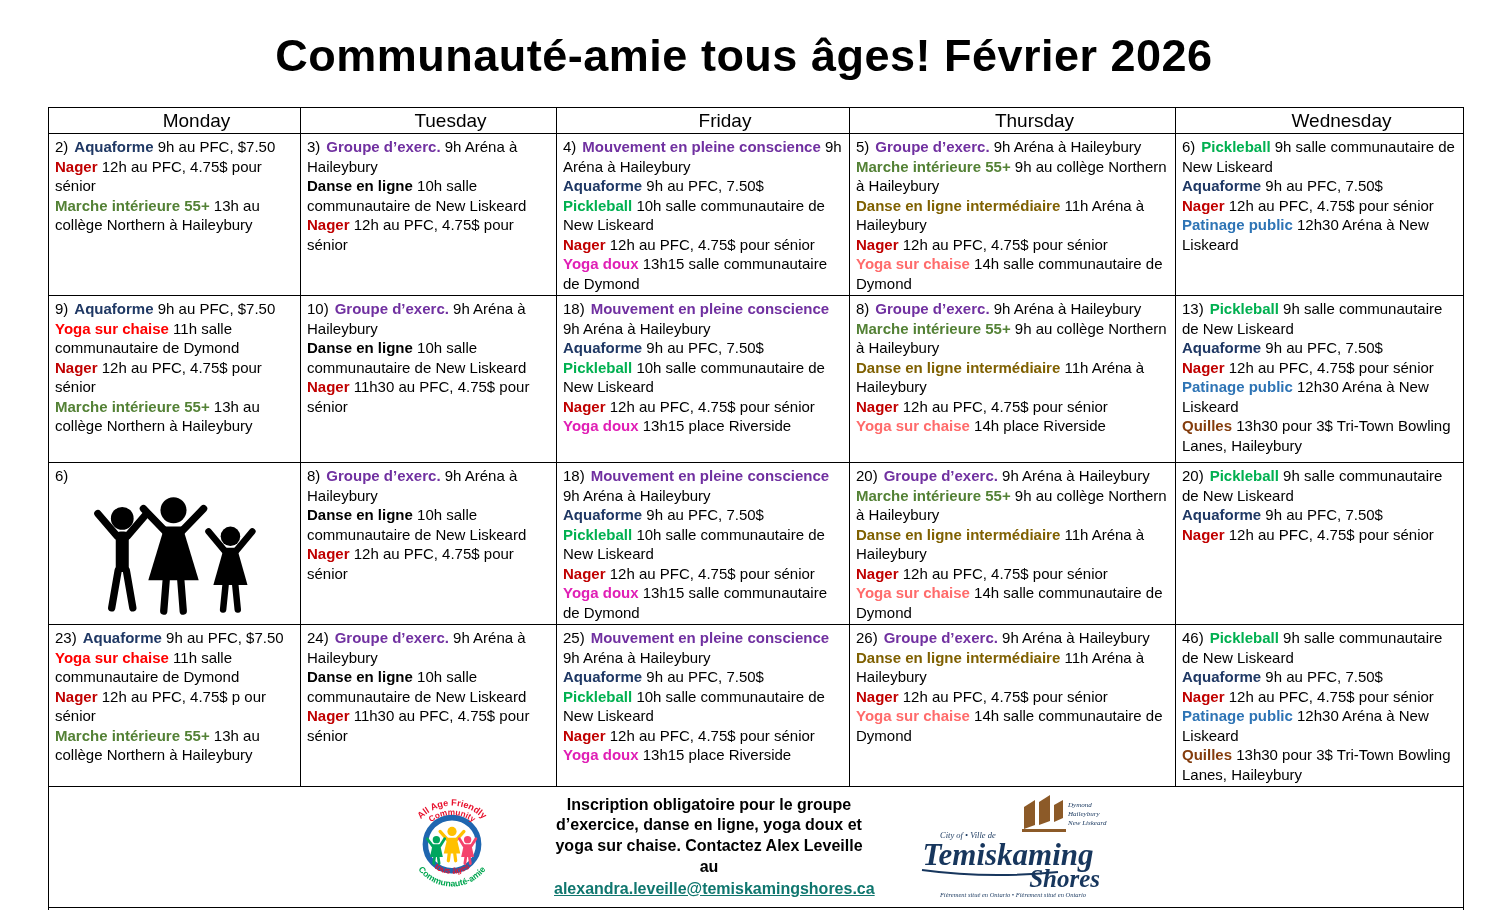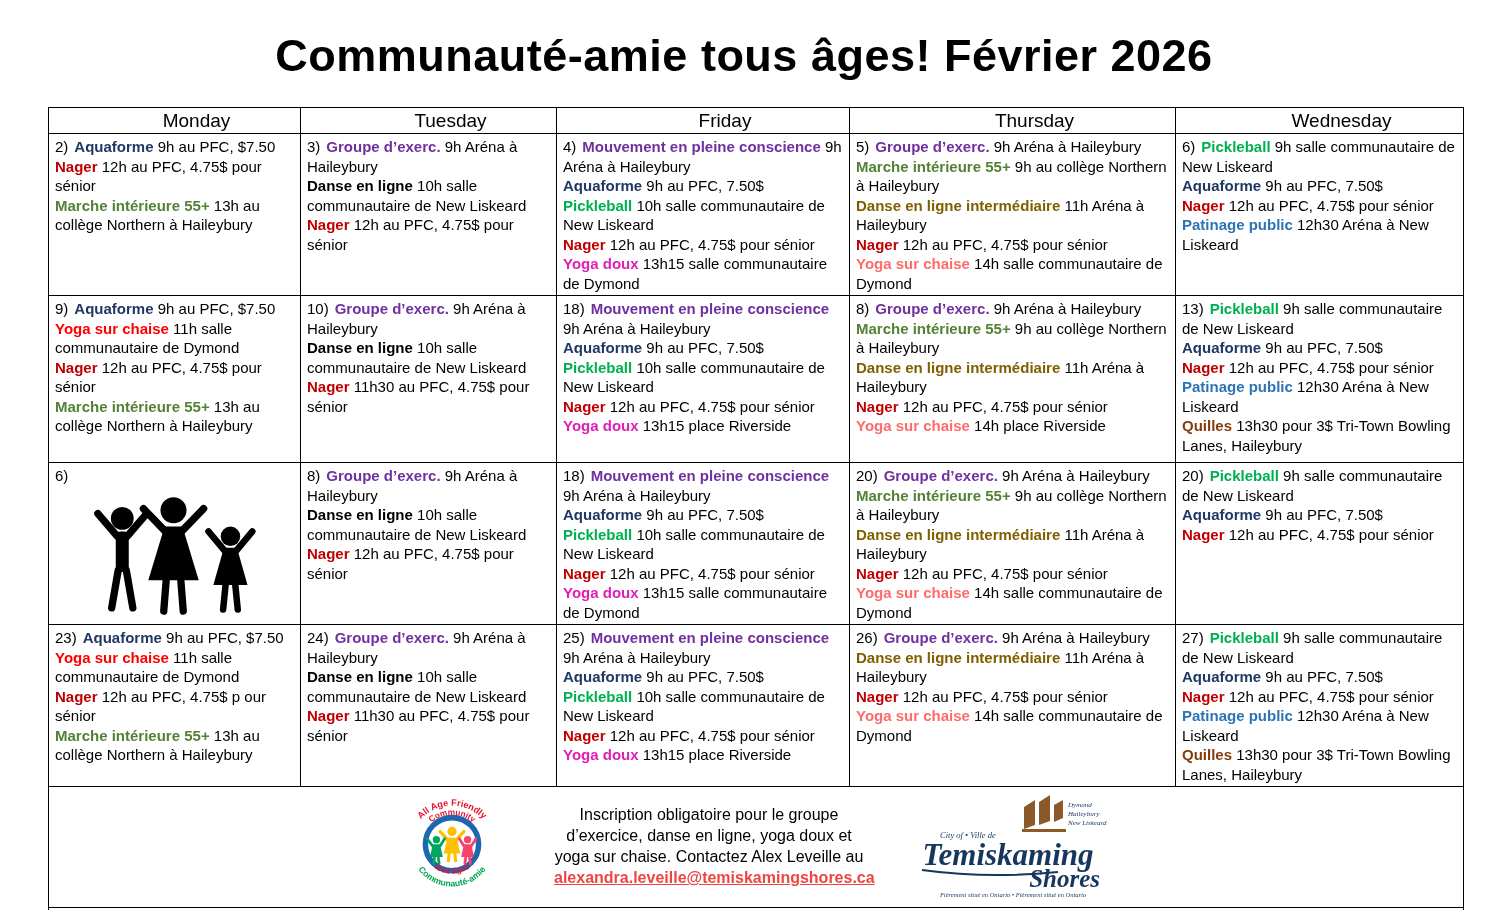--- a/index.html
+++ b/index.html
@@ -51,27 +51,27 @@
 
   tr.footer-row td { height: 112px; padding: 4px; }
   .footer-wrap {
     display: flex;
     align-items: center;
     justify-content: center;
     gap: 44px;
     height: 100%;
   }
   .footer-note-block { width: 310px; text-align: center; }
-  .footer-note { font-size: 16px; font-weight: 400; line-height: 1.3; color: #000; }
+  .footer-note { font-size: 16px; font-weight: 700; line-height: 1.3; color: #000; }
   .footer-email {
     display: inline-block;
     margin-top: 1px;
     font-size: 16px;
     font-weight: 700;
-    color: #ef4444;
+    color: #0f766e;
     text-decoration: underline;
     cursor: pointer;
   }
   tr.empty-row td { height: 13px; padding: 0; }
 
   .serif-logo { font-family: "Liberation Serif", serif; }
 </style>
 </head>
 <body>
 
@@ -234,21 +234,21 @@
           <div class="evt"><span class="lbl" style="color: rgb(192, 0, 0);">Nager</span> <span>12h au PFC, 4.75$ pour sénior</span></div>
           <div class="evt"><span class="lbl" style="color: rgb(224, 31, 181);">Yoga doux</span> <span>13h15 place Riverside</span></div>
         </td>
         <td>
           <div class="evt"><span class="daynum">26)</span><span class="lbl" style="color: rgb(112, 48, 160);">Groupe d’exerc.</span> <span>9h Aréna à Haileybury</span></div>
           <div class="evt"><span class="lbl" style="color: rgb(127, 96, 0);">Danse en ligne intermédiaire</span> <span>11h Aréna à Haileybury</span></div>
           <div class="evt"><span class="lbl" style="color: rgb(192, 0, 0);">Nager</span> <span>12h au PFC, 4.75$ pour sénior</span></div>
           <div class="evt"><span class="lbl" style="color: rgb(255, 107, 107);">Yoga sur chaise</span> <span>14h salle communautaire de Dymond</span></div>
         </td>
         <td>
-          <div class="evt"><span class="daynum">27)</span><span class="lbl" style="color: rgb(0, 176, 80);">Pickleball</span> <span>9h salle communautaire de New Liskeard</span></div>
+          <div class="evt"><span class="daynum">46)</span><span class="lbl" style="color: rgb(0, 176, 80);">Pickleball</span> <span>9h salle communautaire de New Liskeard</span></div>
           <div class="evt"><span class="lbl" style="color: rgb(31, 56, 100);">Aquaforme</span> <span>9h au PFC, 7.50$</span></div>
           <div class="evt"><span class="lbl" style="color: rgb(192, 0, 0);">Nager</span> <span>12h au PFC, 4.75$ pour sénior</span></div>
           <div class="evt"><span class="lbl" style="color: rgb(46, 116, 181);">Patinage public</span> <span>12h30 Aréna à New Liskeard</span></div>
           <div class="evt"><span class="lbl" style="color: rgb(132, 60, 12);">Quilles</span> <span>13h30 pour 3$ Tri-Town Bowling Lanes, Haileybury</span></div>
         </td>
       </tr>
     </tbody>
   <tbody>
     <tr class="footer-row">
       <td colspan="5">

